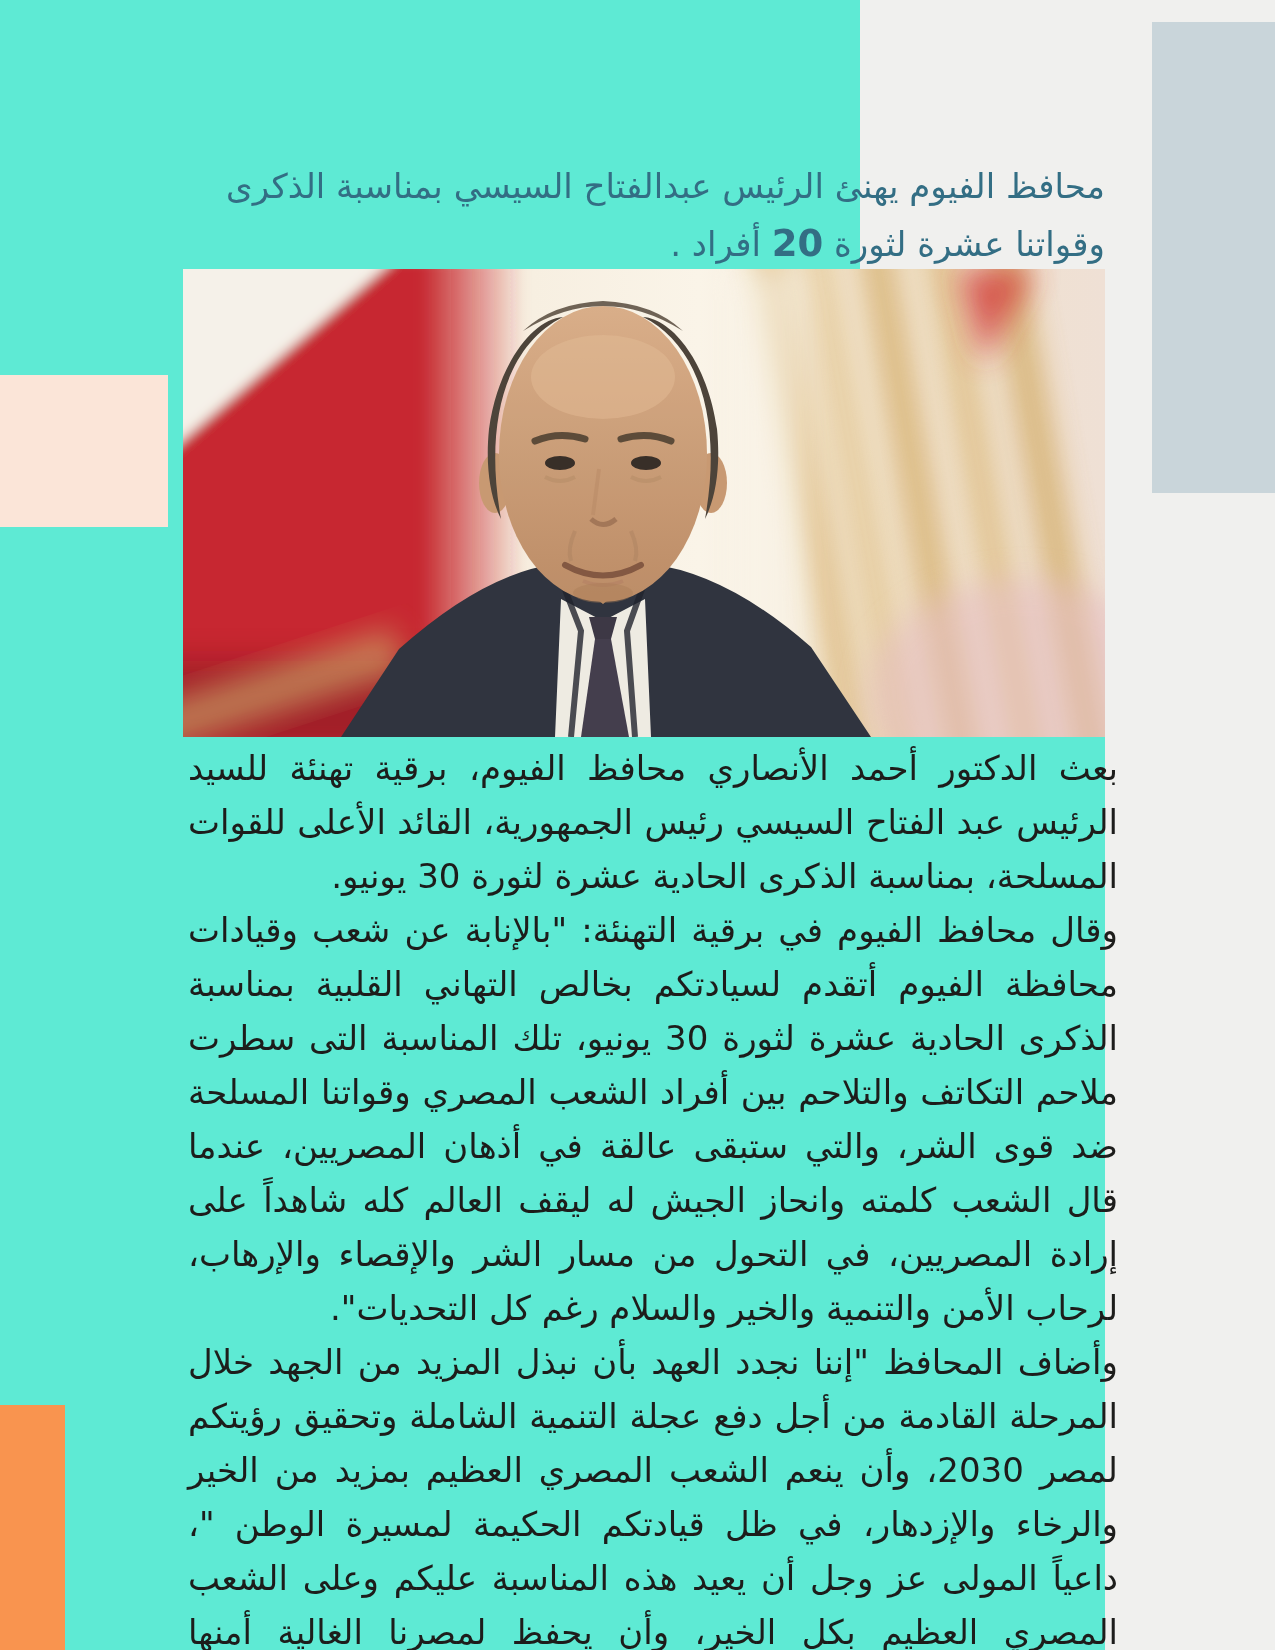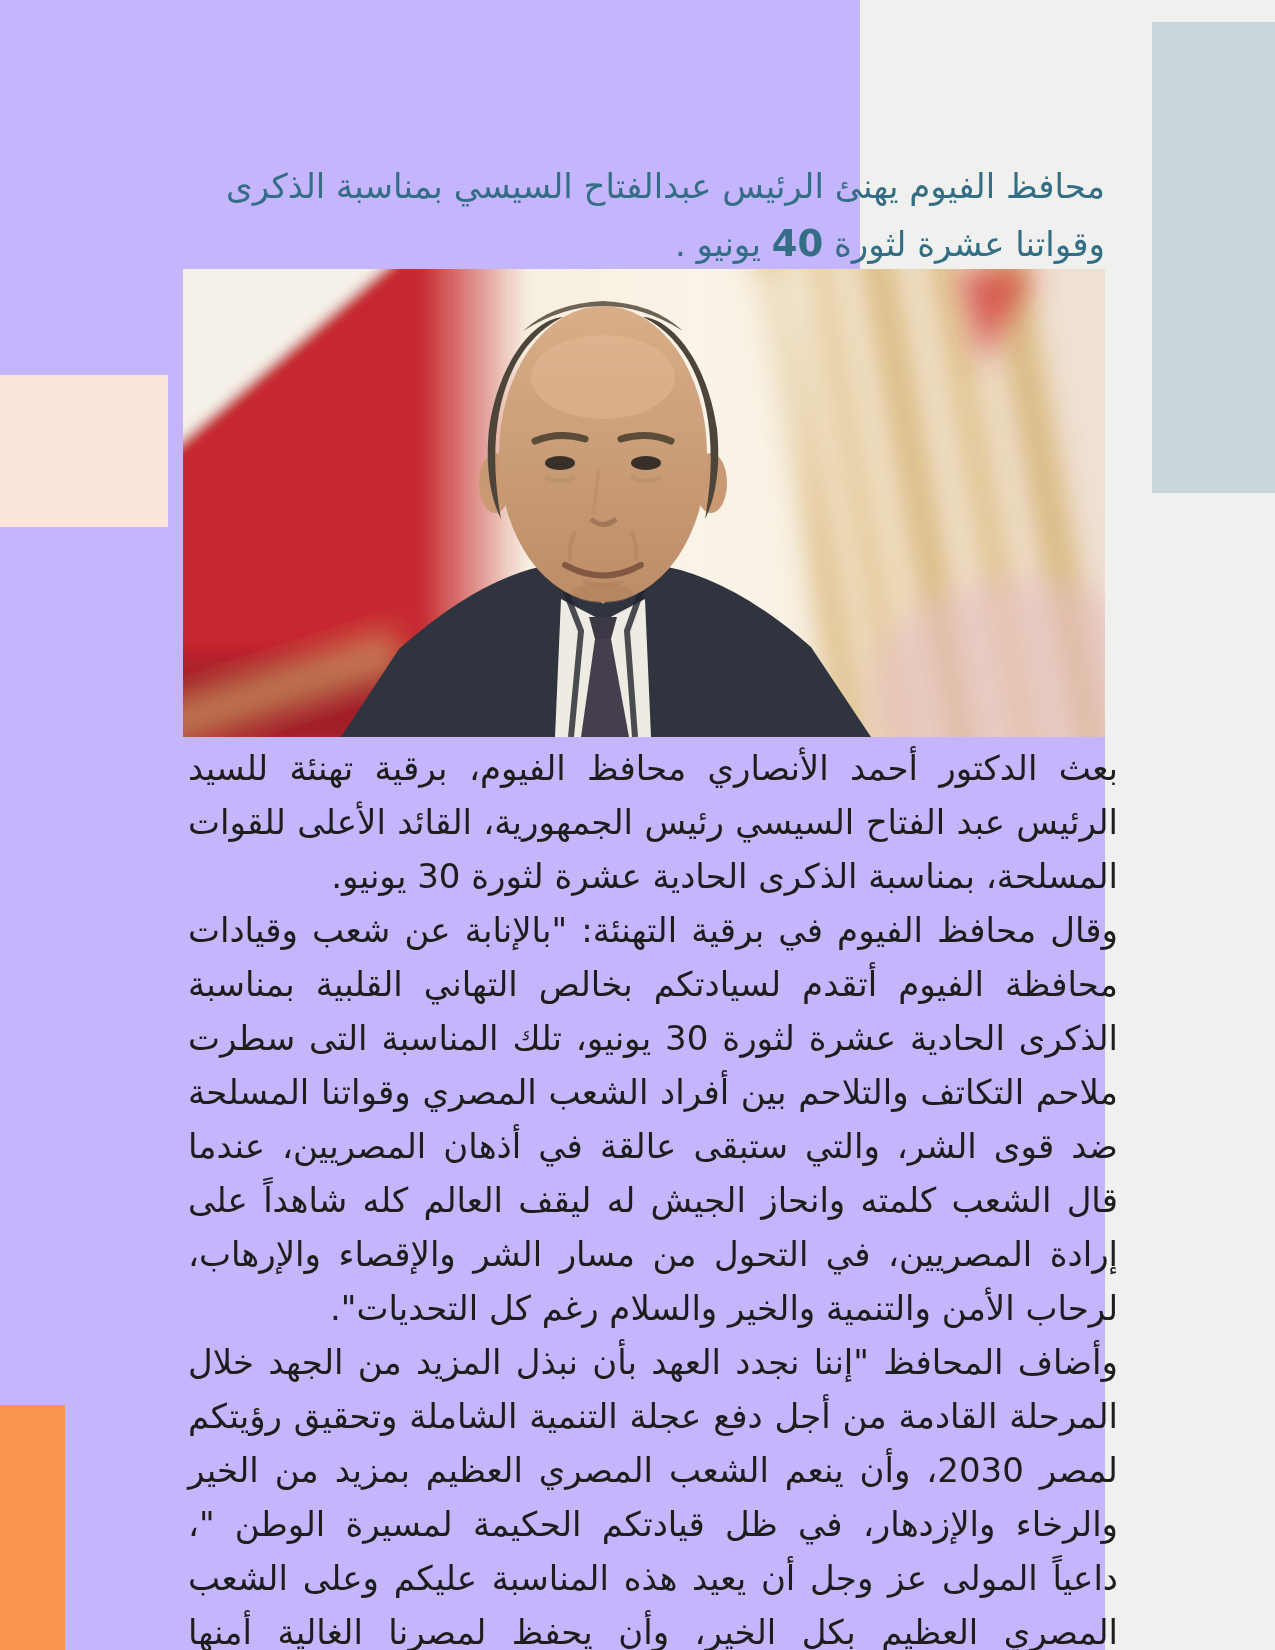--- a/index.html
+++ b/index.html
@@ -1,16 +1,16 @@
 <!DOCTYPE html>
 <html><head>
 <meta charset="utf-8">
 <style>
   html,body{margin:0;padding:0;background:#ffffff;}
-  .page{position:relative;width:1275px;height:1650px;background:#c4b5fd;overflow:hidden;
+  .page{position:relative;width:1275px;height:1650px;background:#5eead4;overflow:hidden;
         font-family:"DejaVu Sans",sans-serif;}
   .deco{position:absolute;}
   .gray-top{left:860px;top:0;width:415px;height:269px;background:#f0f0ee;}
   .gray-strip{left:1105px;top:0;width:170px;height:1650px;background:#f0f0ee;}
   .blue-rect{left:1152px;top:22px;width:123px;height:471px;background:#c9d5da;}
   .peach-rect{left:0;top:375px;width:168px;height:152px;background:#fbe5d8;}
   .orange-rect{left:0;top:1405px;width:65px;height:245px;background:#f9944f;}
   .title{position:absolute;top:158px;right:170px;width:935px;margin:0;
          direction:rtl;text-align:right;color:#336e84;font-weight:normal;
          font-size:34px;line-height:57px;}
@@ -30,21 +30,21 @@
 <div class="page">
 
   <div class="deco gray-top"></div>
   <div class="deco gray-strip"></div>
   <div class="deco blue-rect"></div>
   <div class="deco peach-rect"></div>
   <div class="deco orange-rect"></div>
 
   <h1 class="title" dir="rtl">
     <span class="tline">محافظ الفيوم يهنئ الرئيس عبدالفتاح السيسي بمناسبة الذكرى</span>
-    <span class="tline"><span>وقواتنا عشرة لثورة </span><span class="num">40</span><span> يونيو .</span></span>
+    <span class="tline"><span>وقواتنا عشرة لثورة </span><span class="num">20</span><span> أفراد .</span></span>
   </h1>
 
   <figure class="photo">
     <svg viewBox="0 0 922 468" preserveAspectRatio="none">
       <defs>
         <linearGradient id="bgG" x1="0" y1="0" x2="1" y2="0">
           <stop offset="0" stop-color="#efe2cd"></stop>
           <stop offset="0.38" stop-color="#f7efe0"></stop>
           <stop offset="0.56" stop-color="#faf4e7"></stop>
           <stop offset="0.78" stop-color="#f0e1ca"></stop>

